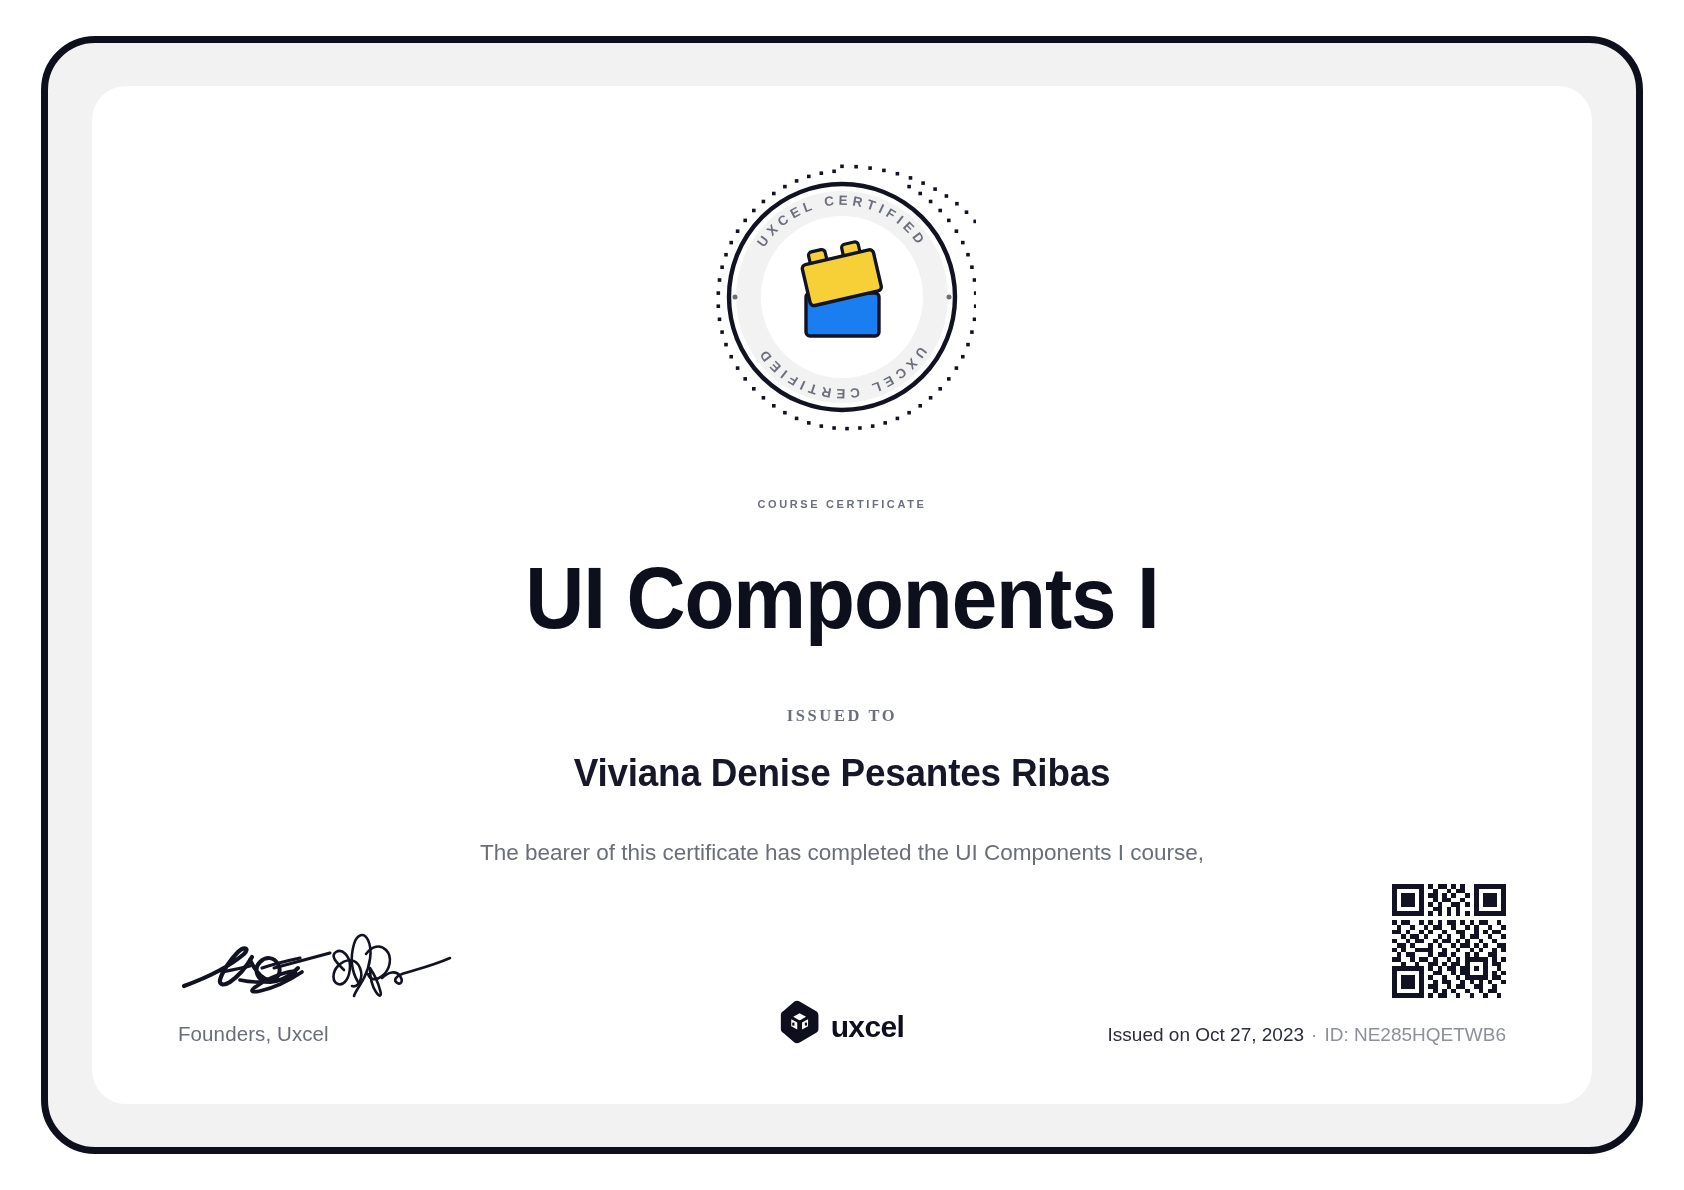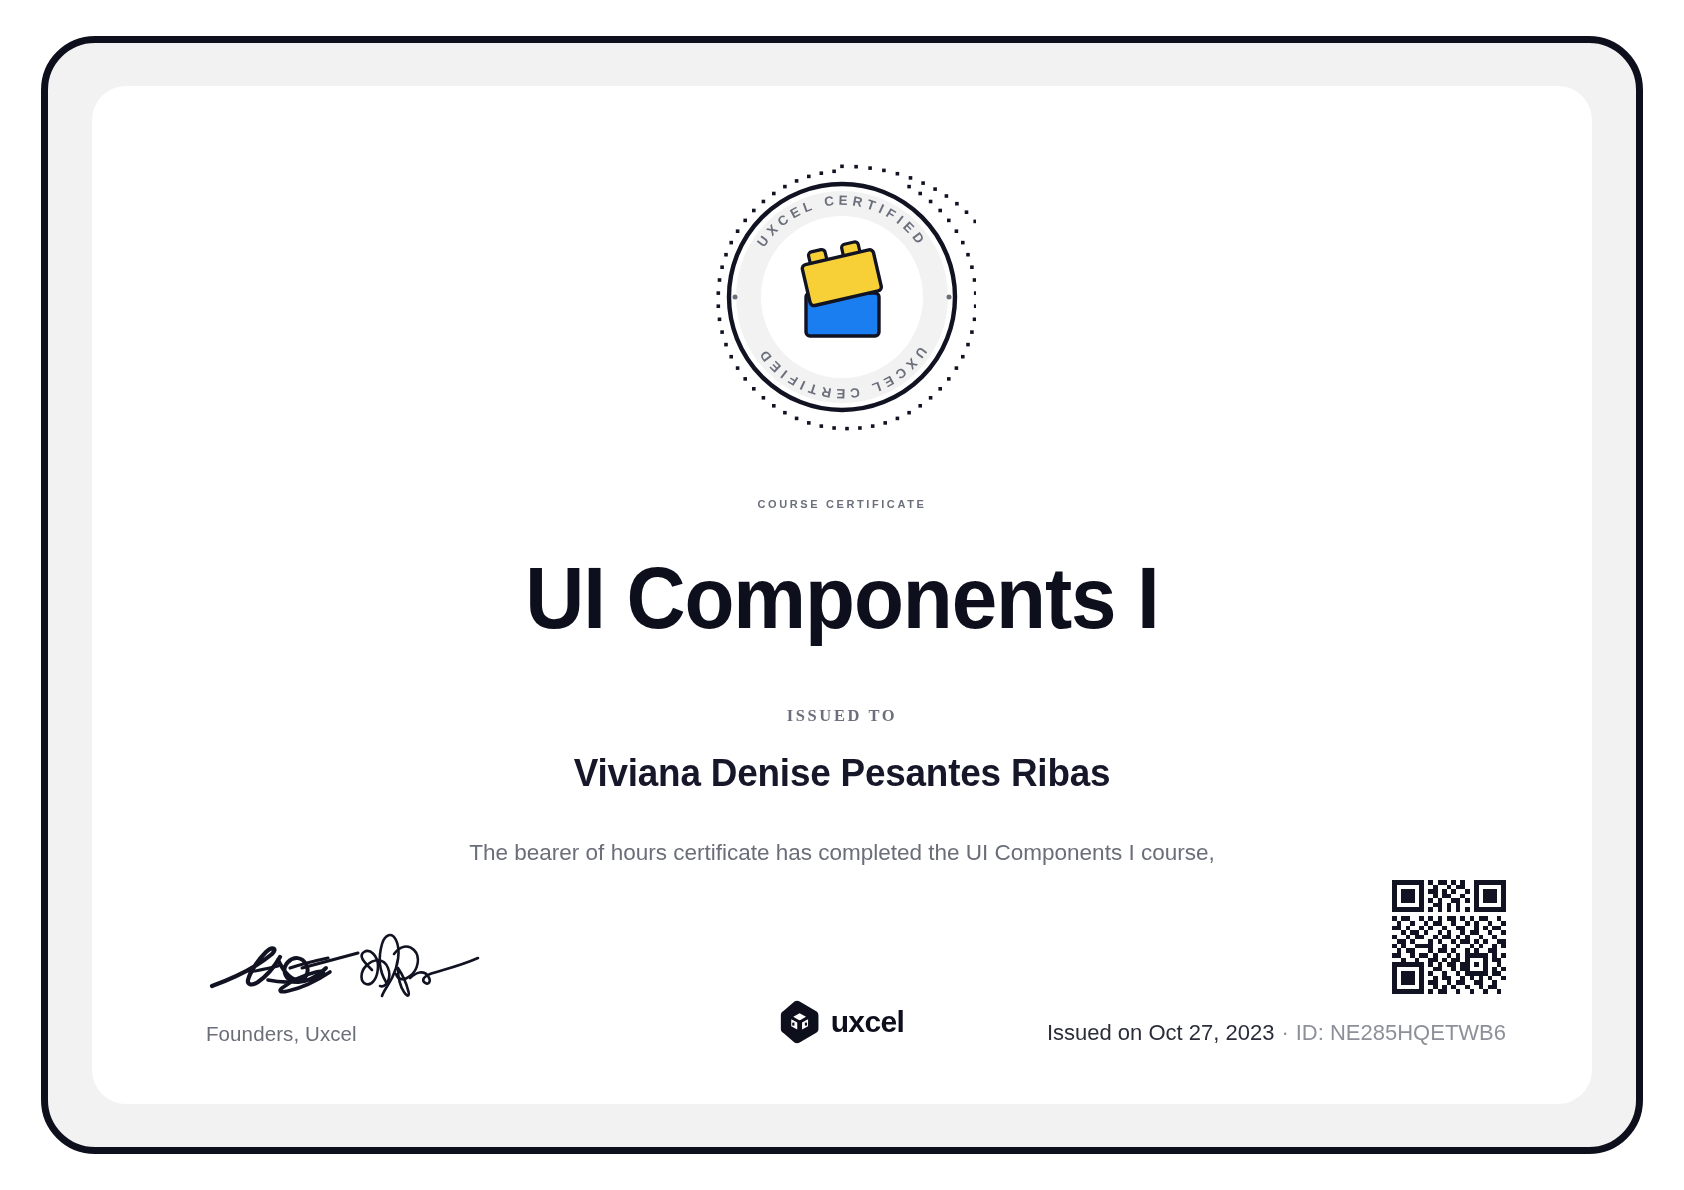--- a/index.html
+++ b/index.html
@@ -112,37 +112,36 @@
     color: #6a6e79;
   }
   .body-copy .line { display: block; }
 
   
   .signature-block {
     position: absolute;
     left: 86px;
     bottom: 58px;
     width: 320px;
-    margin-left: 28px;
   }
   .signature-art { display:block; width: 290px; height: 78px; }
   .signature-caption {
     margin-top: 16px;
     font-size: 20.5px;
     color: #6a6e79;
     letter-spacing: 0.1px;
   }
 
   .brand-block {
     position: absolute;
     left: 50%;
     transform: translateX(-50%);
     bottom: 60px;
     display: flex;
-    align-items: center;
+    align-items: flex-end;
     gap: 11px;
   }
   .brand-mark { display:block; width: 40px; height: 44px; }
   .brand-name {
     font-size: 30px;
     font-weight: 700;
     color: #0d0f1c;
     letter-spacing: -0.6px;
   }
 
@@ -153,21 +152,21 @@
     text-align: right;
   }
   .qr-holder {
     width: 114px;
     height: 114px;
     margin-left: auto;
     margin-bottom: 26px;
   }
   .qr-holder svg { display:block; width:114px; height:114px; }
   .meta-line {
-    font-size: 22px;
+    font-size: 19px;
     color: #2b2d3a;
     white-space: nowrap;
   }
   .meta-sep { color: #8d9099; padding: 0 7px; }
   .meta-id { color: #8d9099; }
 
   .badge-ring-text {
     font-family: "Liberation Sans", sans-serif;
     font-size: 13.4px;
     font-weight: 700;
@@ -297,21 +296,21 @@
 
     <div class="eyebrow">COURSE CERTIFICATE</div>
 
     <div class="course-title">UI Components I</div>
 
     <div class="issued-to-label">ISSUED TO</div>
 
     <div class="recipient-name">Viviana Denise Pesantes Ribas</div>
 
     <div class="body-copy">
-      <span class="line">The bearer of hours certificate has completed the UI Components I course,</span>
+      <span class="line">The bearer of this certificate has completed the UI Components I course,</span>
     </div>
 
     <div class="signature-block">
       <svg class="signature-art" viewBox="0 0 290 78" xmlns="http://www.w3.org/2000/svg">
         <g fill="none" stroke="#111322" stroke-linecap="round" stroke-linejoin="round">
           <path d="M6 58 C 28 50, 52 38, 66 26 C 72 20, 66 18, 60 24 C 52 32, 44 44, 42 52 C 41 57, 46 58, 52 54 C 62 47, 70 36, 74 29" stroke-width="4.2"></path>
           <path d="M44 44 C 54 42, 64 40, 72 38" stroke-width="3"></path>
           <path d="M72 32 C 78 44, 84 52, 92 52 C 100 52, 104 44, 100 36 C 96 29, 88 28, 82 34 C 76 40, 78 50, 86 53 C 98 57, 112 48, 120 40" stroke-width="4"></path>
           <path d="M84 40 C 96 36, 108 33, 122 30" stroke-width="3.2"></path>
           <path d="M62 52 C 80 56, 100 54, 114 48 C 120 45, 118 42, 110 44 C 98 47, 84 54, 76 60 C 72 63, 74 65, 82 63 C 96 60, 112 52, 124 44" stroke-width="3.6"></path>

